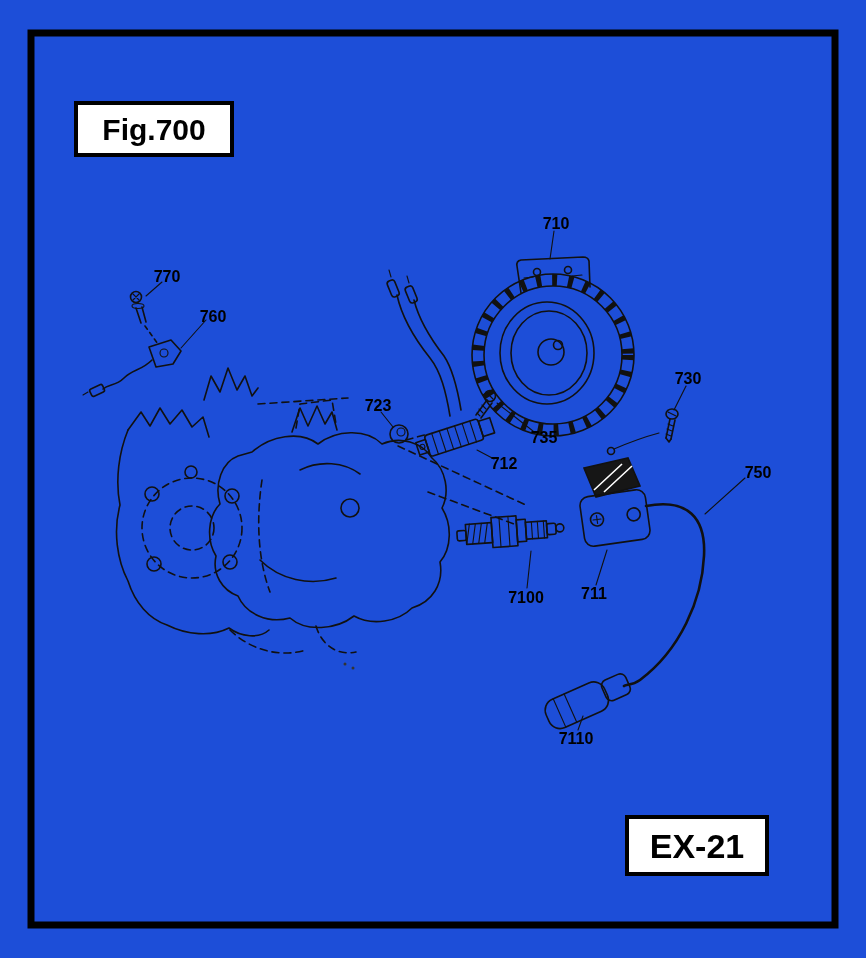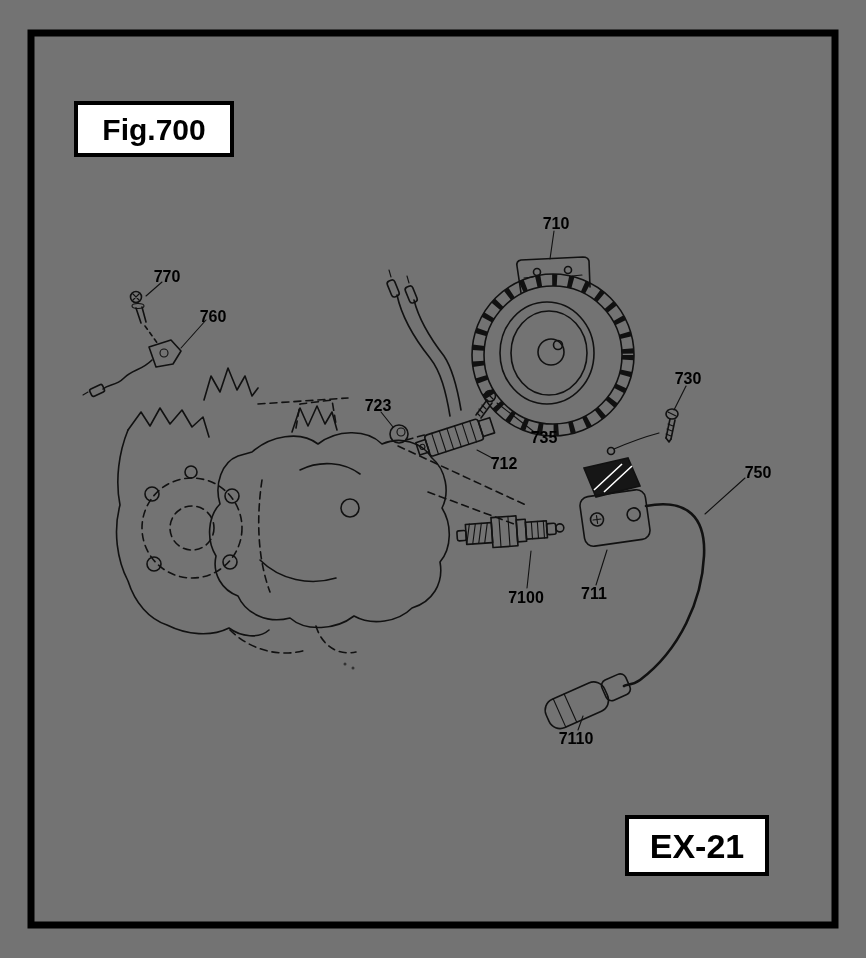--- a/index.html
+++ b/index.html
@@ -5,21 +5,21 @@
   html, body {
     margin: 0;
     padding: 0;
     background: #ffffff;
     font-family: "Liberation Sans", sans-serif;
   }
   .page {
     position: relative;
     width: 866px;
     height: 958px;
-    background: #737373;
+    background: #1d4ed8;
     overflow: hidden;
   }
   svg { display: block; }
   .ln {
     fill: none;
     stroke: #111;
     stroke-width: 1.6;
     stroke-linecap: round;
     stroke-linejoin: round;
   }

